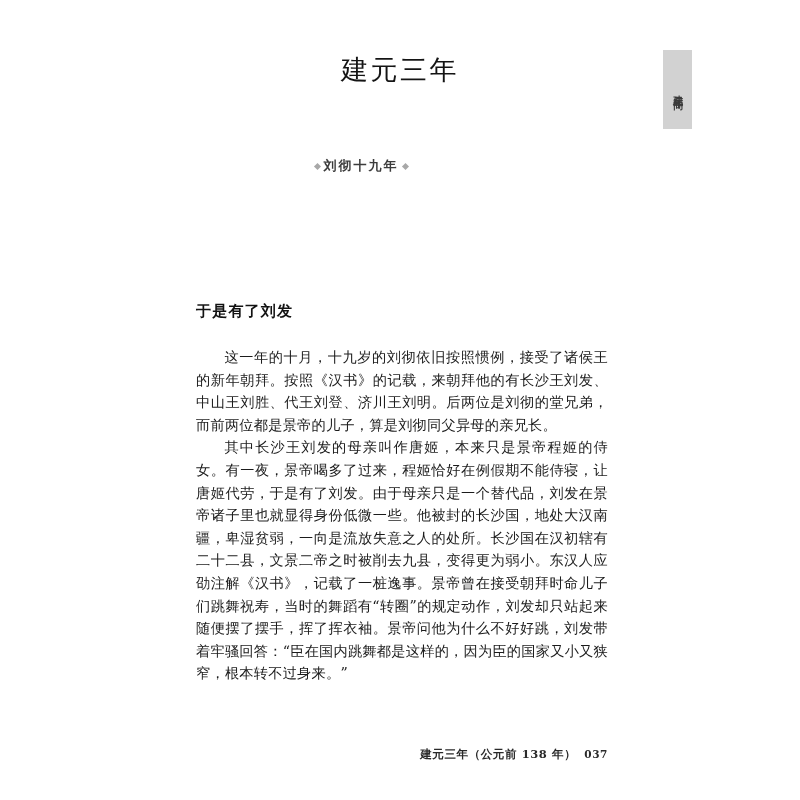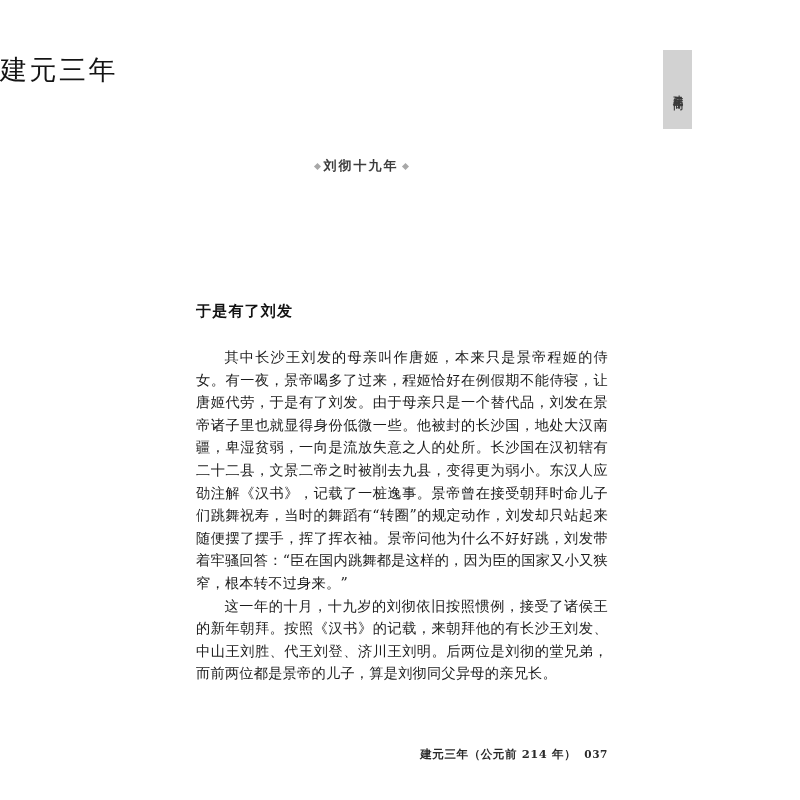--- a/index.html
+++ b/index.html
@@ -45,20 +45,21 @@
     font-family: "DejaVu Serif", "Liberation Serif", serif;
     font-weight: 700;
   }
 
   
   .title-block {
     position: absolute;
     left: 0;
     top: 52px;
     width: 800px;
+    text-align: center;
   }
   .main-title {
     font-size: 27px;
     line-height: 36px;
     letter-spacing: 2.5px;
     color: #141414;
     font-weight: 400;
     font-family: "DejaVu Serif", "Liberation Serif", serif;
   }
   .sub-title {
@@ -164,21 +165,21 @@
   </div>
 
   <div class="ornament-line">
     <span class="ornament-dot"></span>
     <span class="ornament-text">刘彻十九年</span>
     <span class="ornament-dot"></span>
   </div>
 
   <div class="content">
     <h2 class="section-heading">于是有了刘发</h2>
+    <p class="para">这一年的十月，十九岁的刘彻依旧按照惯例，接受了诸侯王的新年朝拜。按照《汉书》的记载，来朝拜他的有长沙王刘发、中山王刘胜、代王刘登、济川王刘明。后两位是刘彻的堂兄弟，而前两位都是景帝的儿子，算是刘彻同父异母的亲兄长。</p>
     <p class="para">其中长沙王刘发的母亲叫作唐姬，本来只是景帝程姬的侍女。有一夜，景帝喝多了过来，程姬恰好在例假期不能侍寝，让唐姬代劳，于是有了刘发。由于母亲只是一个替代品，刘发在景帝诸子里也就显得身份低微一些。他被封的长沙国，地处大汉南疆，卑湿贫弱，一向是流放失意之人的处所。长沙国在汉初辖有二十二县，文景二帝之时被削去九县，变得更为弱小。东汉人应劭注解《汉书》，记载了一桩逸事。景帝曾在接受朝拜时命儿子们跳舞祝寿，当时的舞蹈有“转圈”的规定动作，刘发却只站起来随便摆了摆手，挥了挥衣袖。景帝问他为什么不好好跳，刘发带着牢骚回答：“臣在国内跳舞都是这样的，因为臣的国家又小又狭窄，根本转不过身来。”</p>
-    <p class="para">这一年的十月，十九岁的刘彻依旧按照惯例，接受了诸侯王的新年朝拜。按照《汉书》的记载，来朝拜他的有长沙王刘发、中山王刘胜、代王刘登、济川王刘明。后两位是刘彻的堂兄弟，而前两位都是景帝的儿子，算是刘彻同父异母的亲兄长。</p>
   </div>
 
   <div class="footer">
-    <span>建元三年（公元前 214 年）</span><span class="footer-page-no">037</span>
+    <span>建元三年（公元前 138 年）</span><span class="footer-page-no">037</span>
   </div>
 
 </div>
 
 </body></html>

